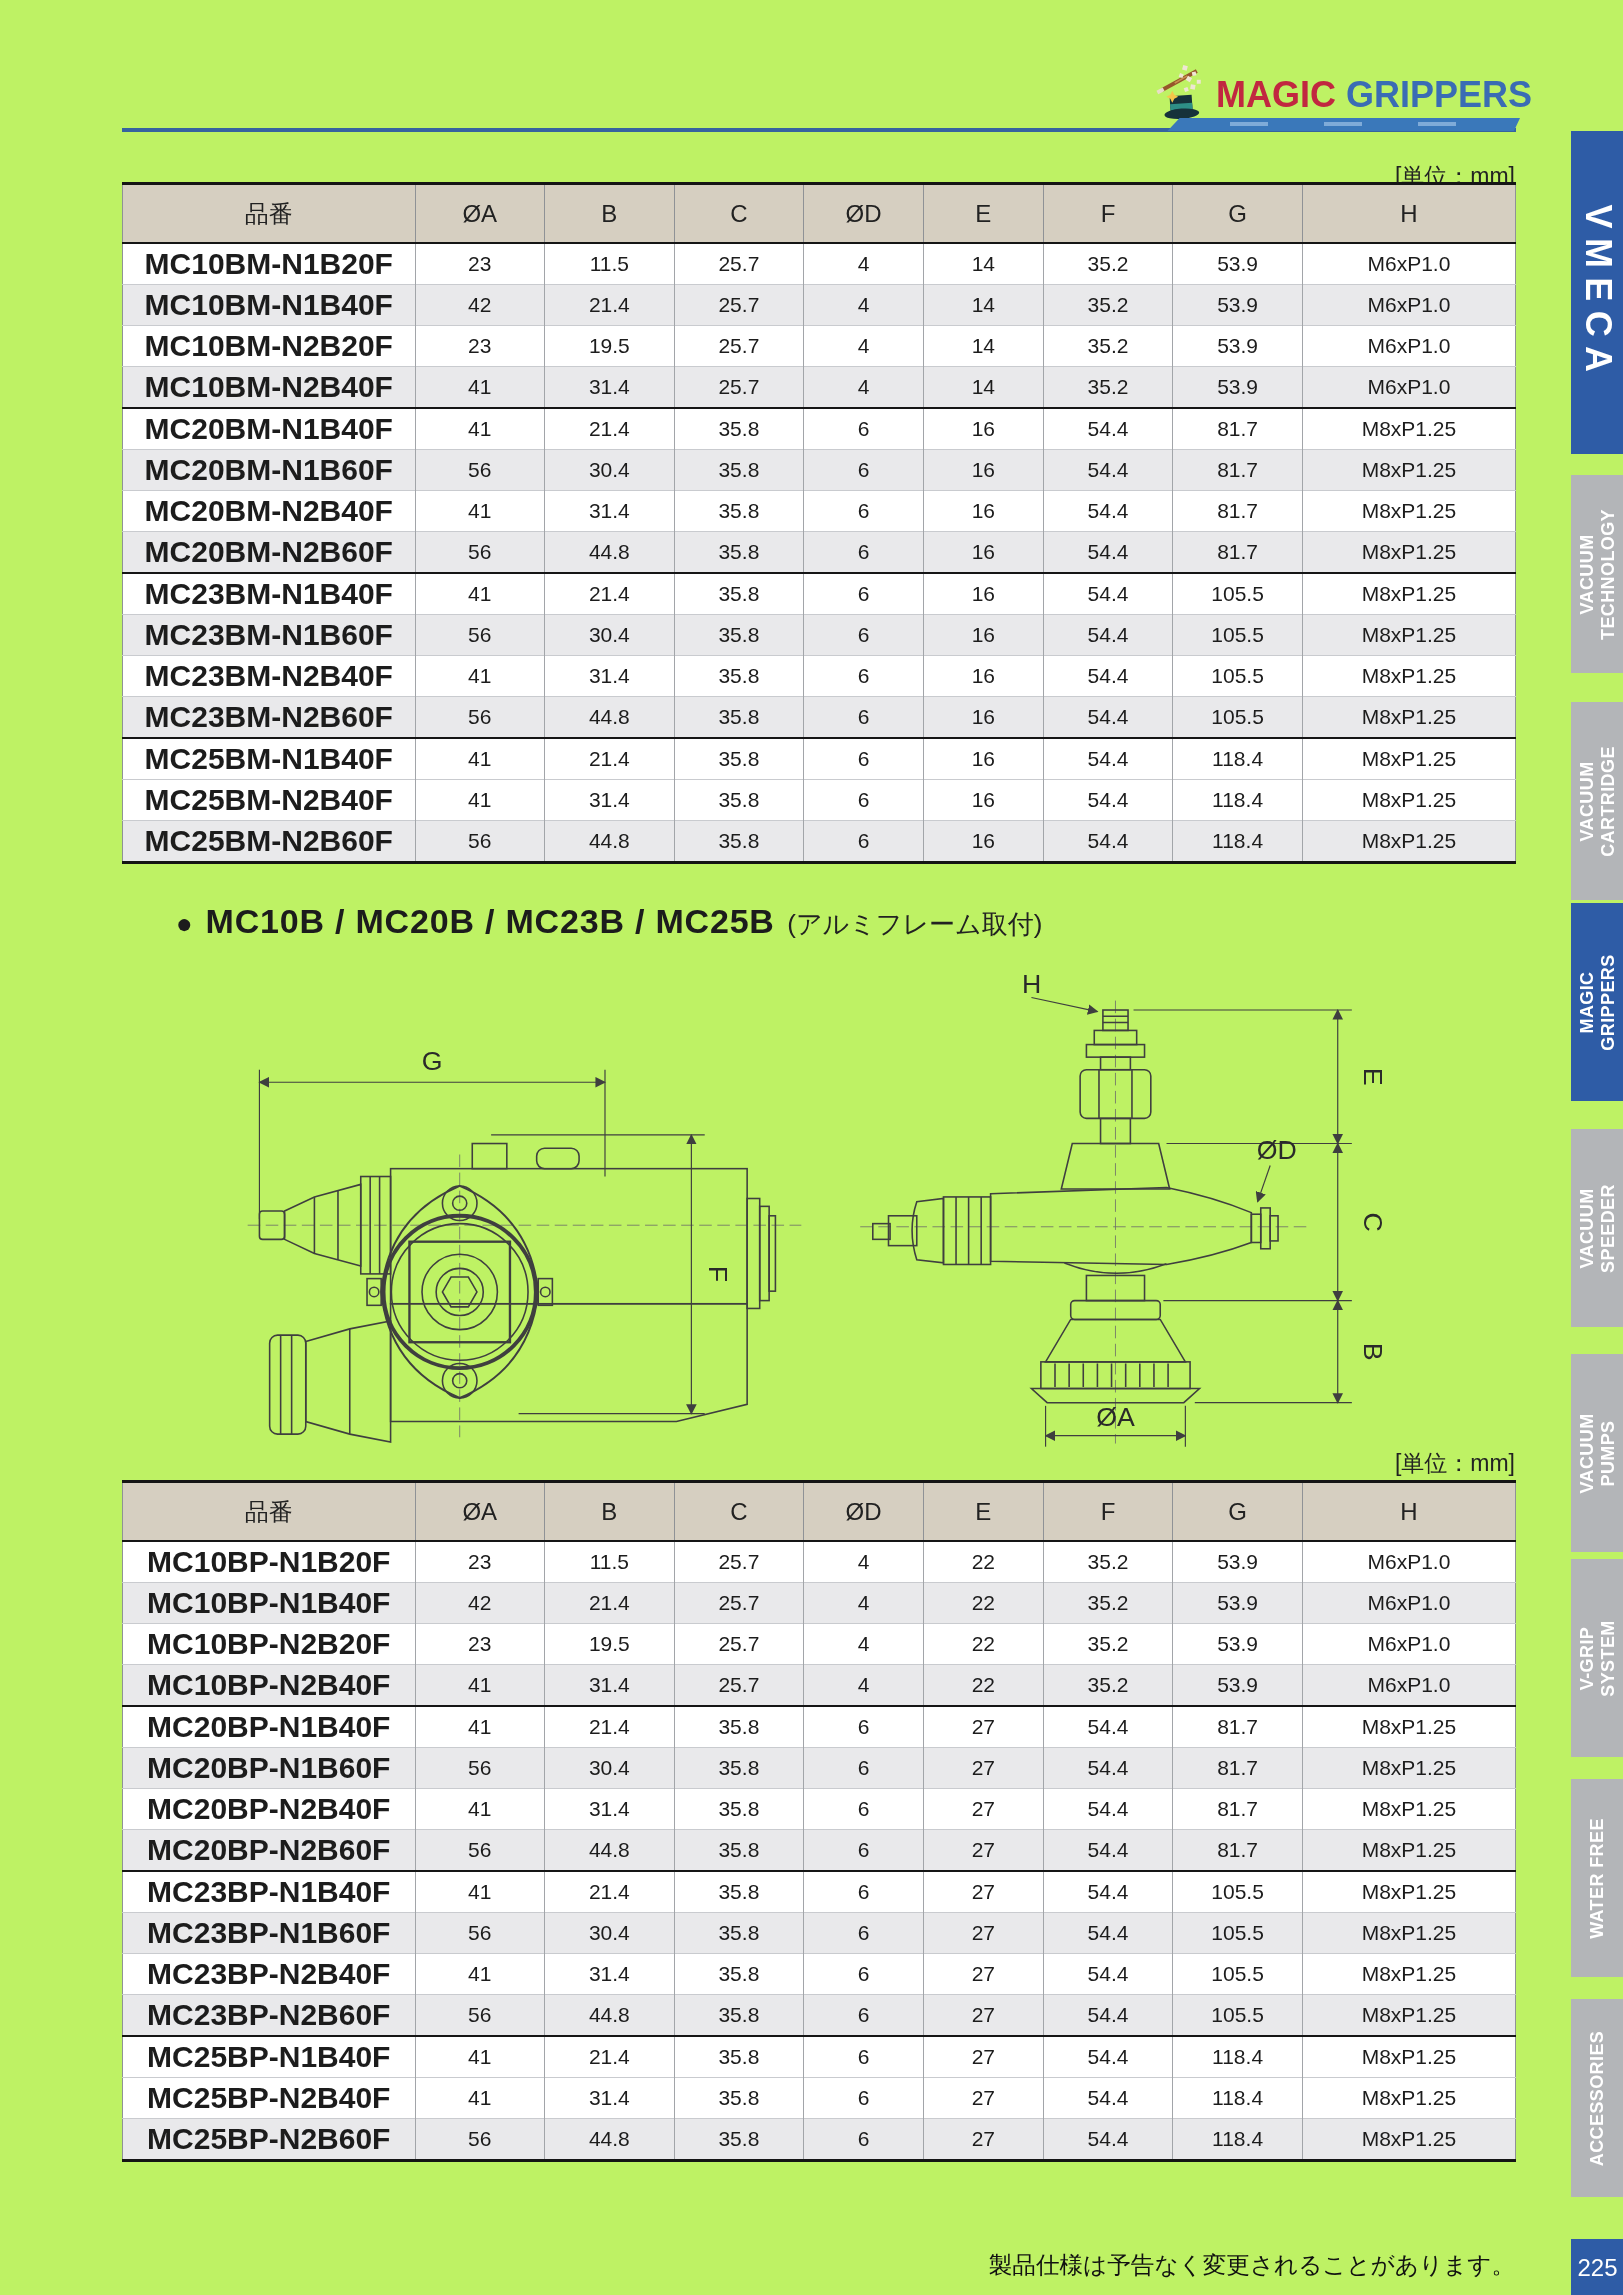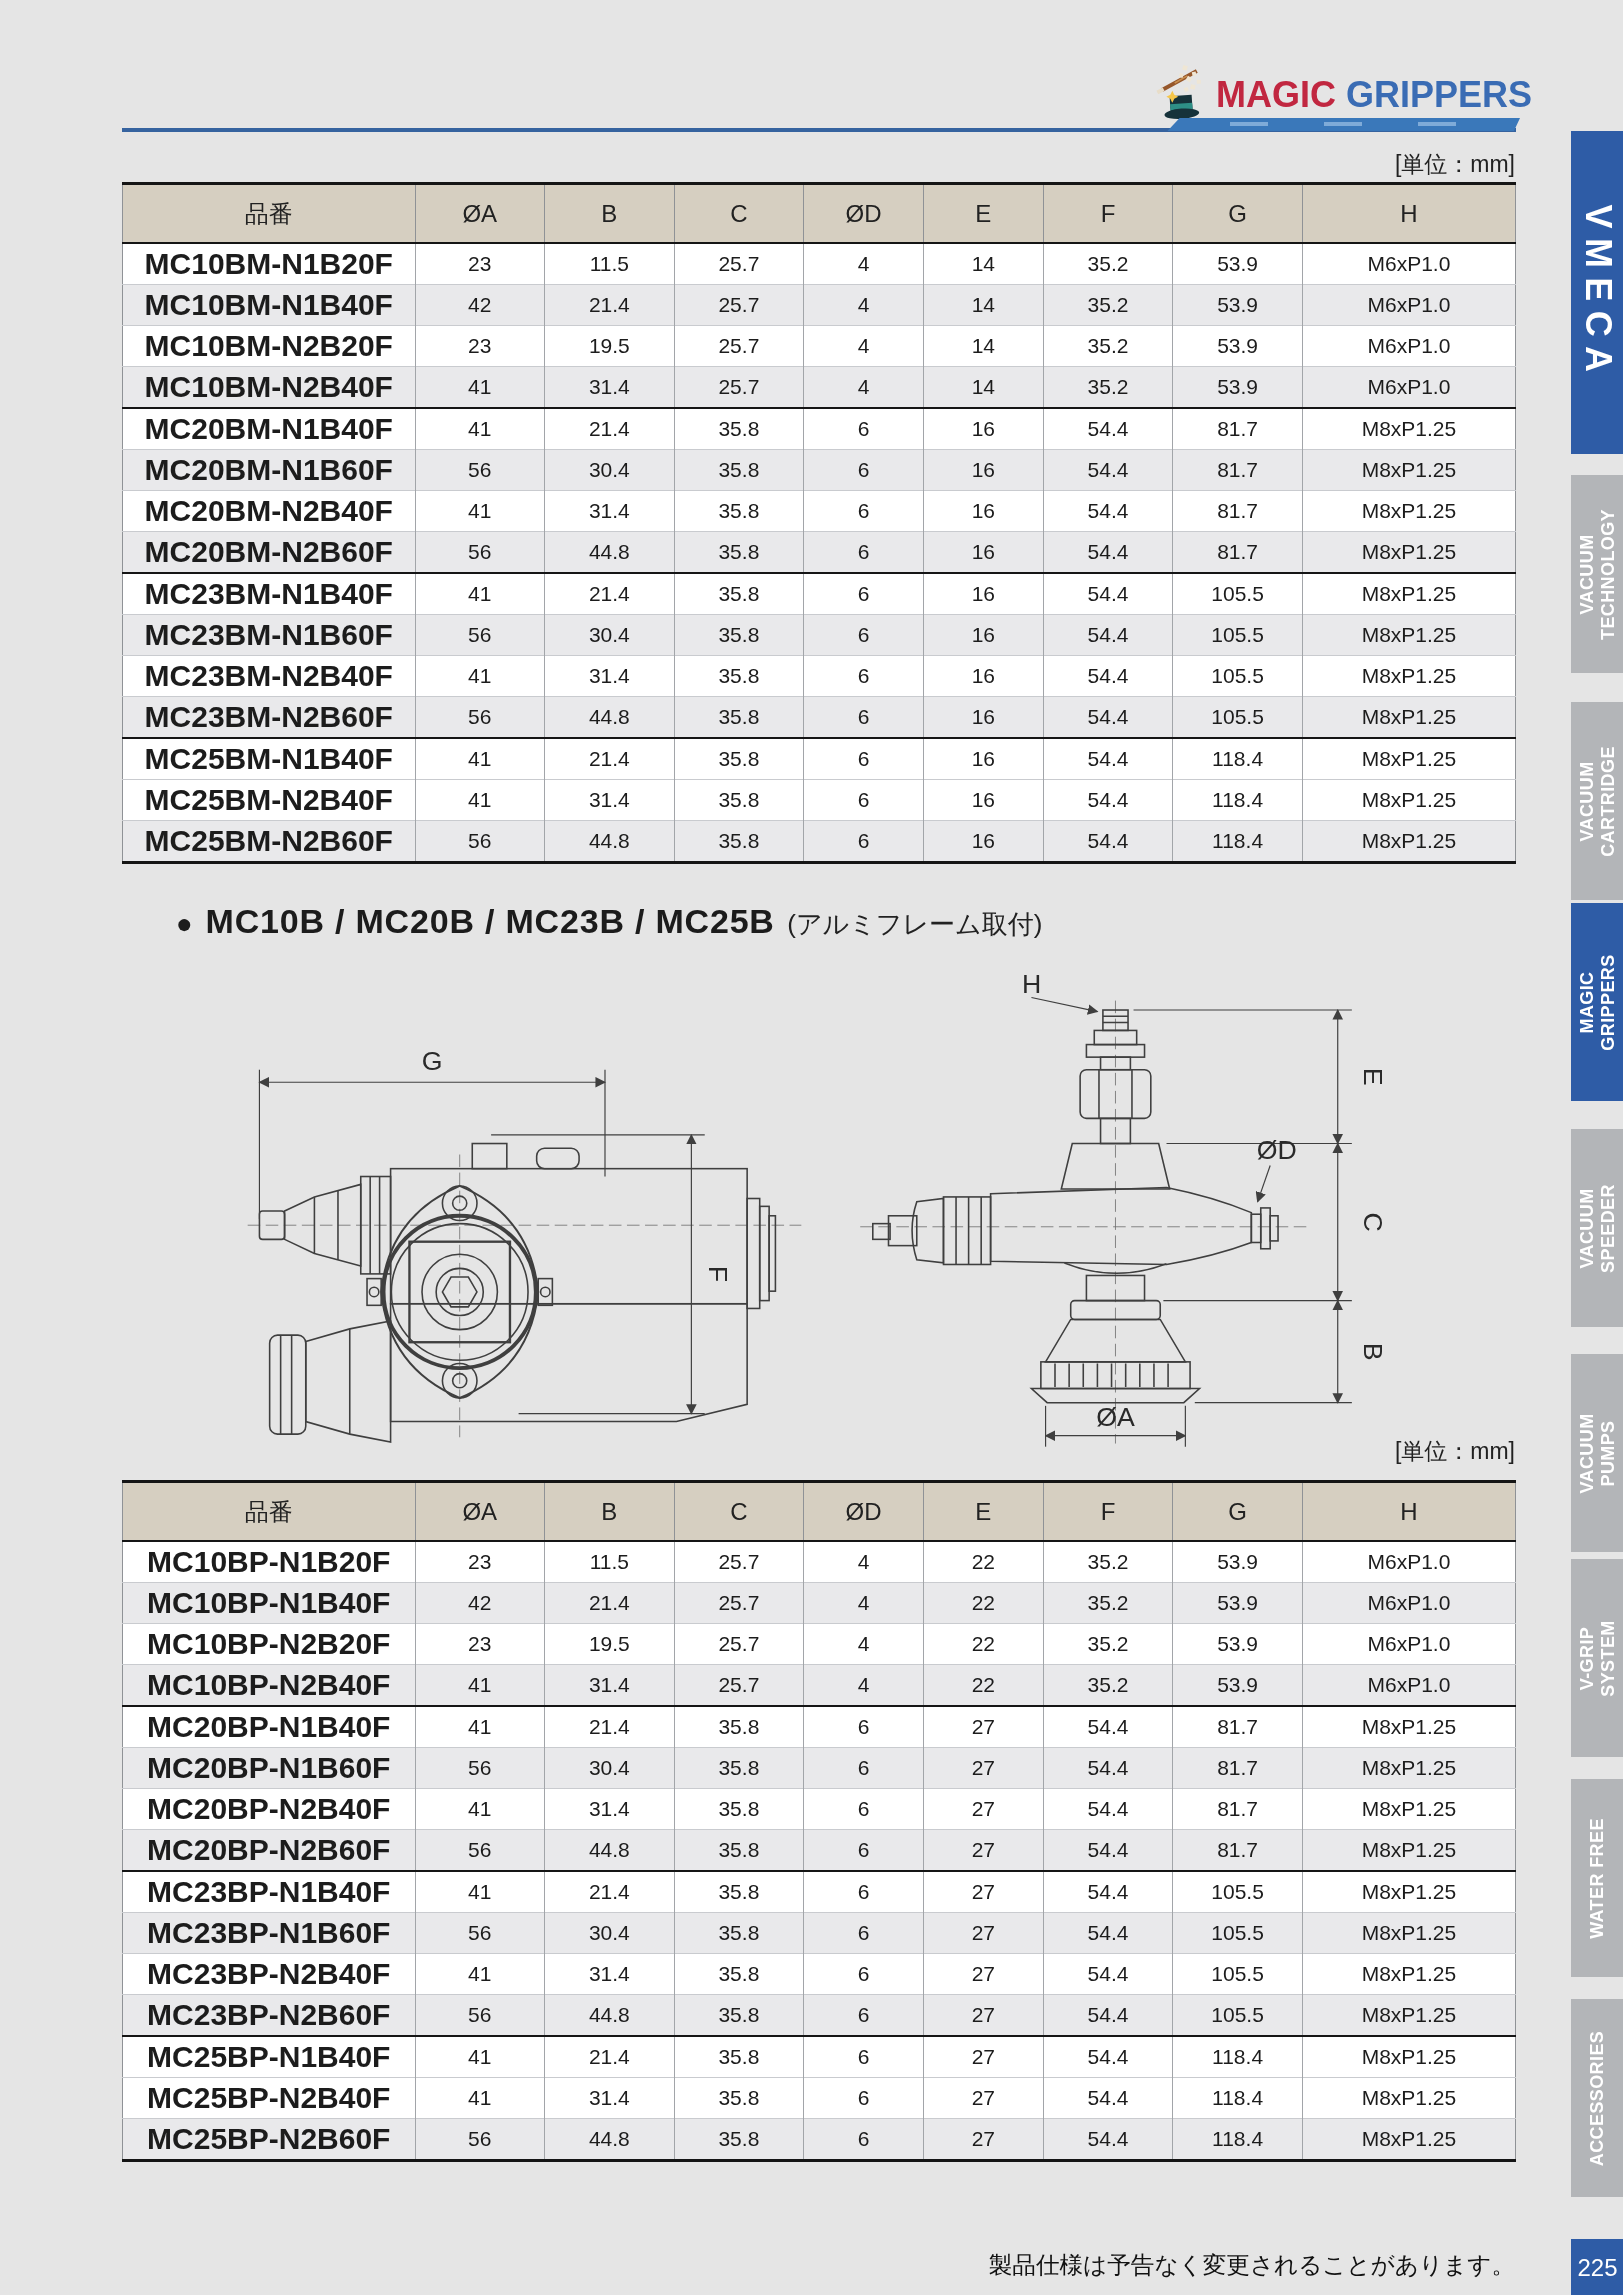--- a/index.html
+++ b/index.html
@@ -1,27 +1,27 @@
 <!DOCTYPE html>
 <html style="font-size:12.6px"><head>
 <meta charset="utf-8">
 <style>
   html,body{margin:0;padding:0;background:#ffffff;}
-  #page{position:relative;width:1623px;height:2295px;background:#e5e5e5;
+  #page{position:relative;width:1623px;height:2295px;background:#bef264;
         font-family:"Liberation Sans",sans-serif;color:#1c1c1c;overflow:hidden;}
 
   
   #brand{position:absolute;left:1216px;top:74px;font-size:36px;font-weight:bold;white-space:nowrap;}
   #brand .red{color:#c12740;}
   #brand .blue{color:#3a6cb4;}
   #rule{position:absolute;left:122px;top:128px;width:1394px;height:3.9px;background:#36639f;}
   #bar{position:absolute;left:1167px;top:118px;width:353px;height:13.4px;background:#3a78ba;
        clip-path:polygon(12.6px 0,100% 0,calc(100% - 6.3px) 100%,0 100%);}
   #bar .dash{position:absolute;top:3.9px;height:3.9px;width:38px;background:#7fabd8;}
-  .units{position:absolute;right:108px;font-size:23px;color:#222;}
+  .units{position:absolute;right:108px;font-size:23px;color:#222;margin-top:12px;}
   #units-top{top:149px;}
   #units-bottom{top:1436px;}
 
   
   .spec-table{position:absolute;left:122px;width:1394px;}
   #table-bm{top:182px;}
   #table-bp{top:1480px;}
   .spec-table table{width:100%;border-collapse:collapse;table-layout:fixed;
         border:0.8px solid #8f9296;border-top:3.1px solid #151515;border-bottom:3.1px solid #151515;}
   .spec-table th{background:#d6cfc1;height:55px;font-size:24px;font-weight:500;color:#222;

